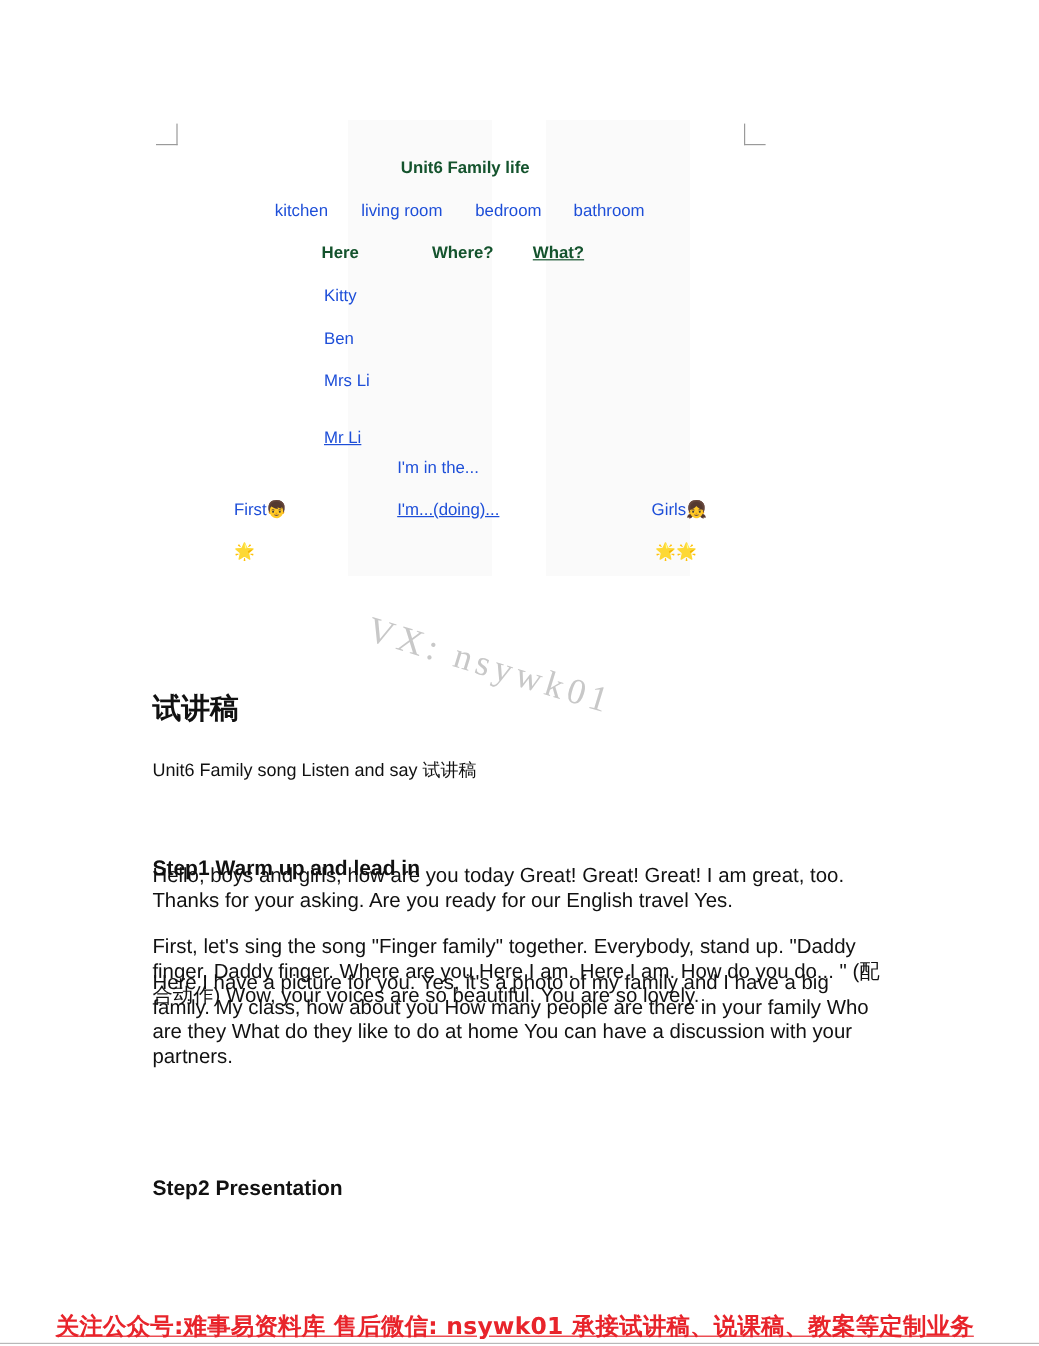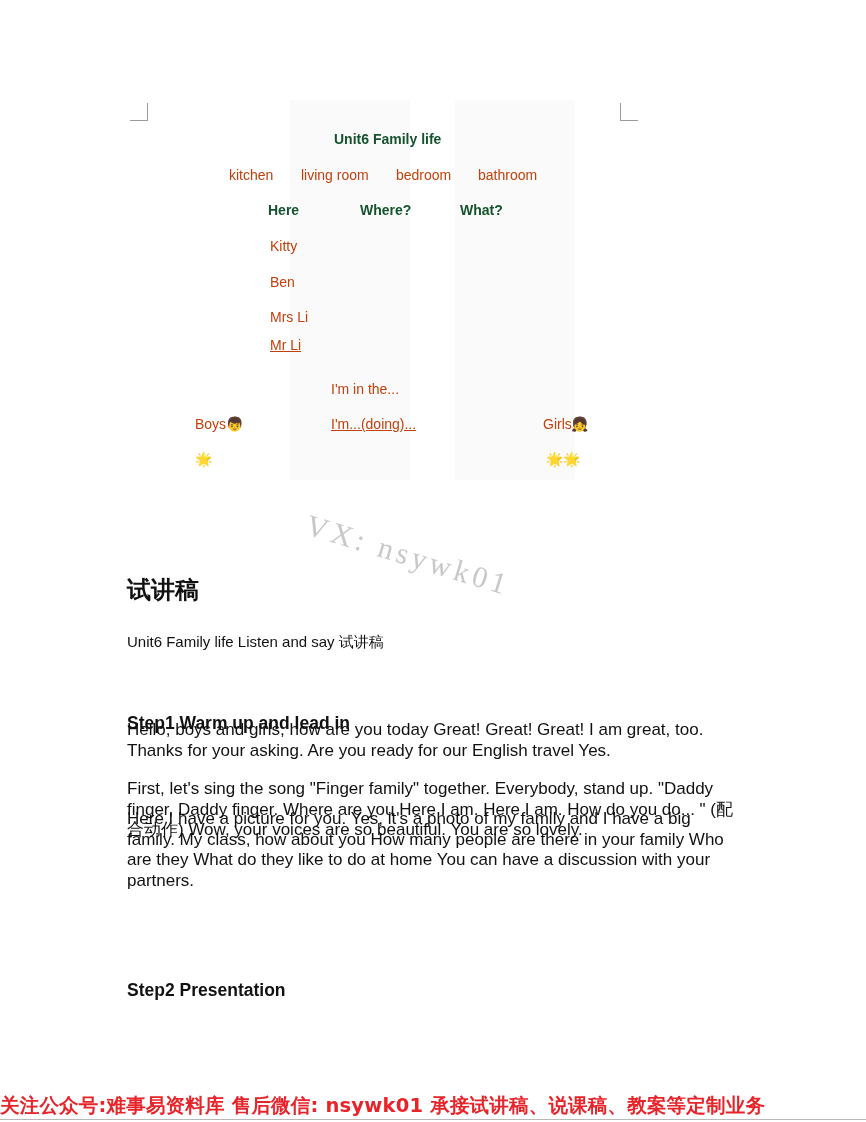--- a/index.html
+++ b/index.html
@@ -2,75 +2,75 @@
 <html><head>
 <meta charset="utf-8">
 <style>
   html, body { margin: 0; padding: 0; background: #ffffff; }
   body { width: 866px; height: 1122px; position: relative; overflow: hidden; color: #1a1a1a; }
   .abs { position: absolute; }
   .band { position: absolute; top: 100px; height: 380px; background: #fafafa; }
   .corner { position: absolute; width: 17px; height: 17px; }
   .corner-left { left: 130px; top: 103px; border-right: 1px solid #9a9a9a; border-bottom: 1px solid #9a9a9a; }
   .corner-right { left: 620px; top: 103px; border-left: 1px solid #9a9a9a; border-bottom: 1px solid #9a9a9a; }
-  .t { font-family: "Liberation Sans", "DejaVu Sans", sans-serif; font-size: 14px; color: #c2410c; white-space: nowrap; }
+  .t { font-family: "Liberation Sans", "DejaVu Sans", sans-serif; font-size: 14px; color: #1d4ed8; white-space: nowrap; }
   .tb { font-weight: bold; color: #14532d; }
   .emoji { font-size: 14px; }
   .watermark { position: absolute; left: 312px; top: 508px; font-family: "Liberation Serif", "DejaVu Serif", serif; font-size: 30px; color: #c8c8c8; letter-spacing: 4px; transform: rotate(17deg); transform-origin: left top; white-space: nowrap; }
   .doc { font-family: "Liberation Sans", "DejaVu Sans", sans-serif; color: #111; }
   .h1 { position: absolute; left: 127px; top: 574px; font-size: 24px; font-weight: bold; font-family: Liberation Sans, sans-serif; }
   .sub { position: absolute; left: 127px; top: 633px; font-size: 15px; }
   .h2 { position: absolute; left: 127px; font-size: 17.5px; font-weight: bold; margin-top: 37px; }
   .para { position: absolute; left: 127px; width: 615px; font-size: 17px; line-height: 20.5px; }
-  .footer { position: absolute; left: 0; top: 1092px; width: 858px; height: 30px; font-family: "DejaVu Sans", sans-serif; font-weight: bold; font-size: 19.5px; color: #e8242b; white-space: nowrap; letter-spacing: 0.2px; }
+  .footer { position: absolute; left: 0; top: 1092px; width: 858px; height: 30px; text-align: center; font-family: "DejaVu Sans", sans-serif; font-weight: bold; font-size: 19.5px; color: #e8242b; white-space: nowrap; letter-spacing: 0.2px; text-decoration: underline; }
   .footer-line { position: absolute; left: 0; top: 1119px; width: 866px; height: 1px; background: #b8b8b8; }
 </style>
 </head>
 <body>
 
 <div class="band" style="left:290px; width:120px;"></div>
 <div class="band" style="left:455px; width:120px;"></div>
 
 <div class="corner corner-left"></div>
 <div class="corner corner-right"></div>
 
 <div class="abs t tb" style="left:334px; top:131px;">Unit6 Family life</div>
 
 <div class="abs t" style="left:229px; top:167px;">kitchen</div>
 <div class="abs t" style="left:301px; top:167px;">living room</div>
 <div class="abs t" style="left:396px; top:167px;">bedroom</div>
 <div class="abs t" style="left:478px; top:167px;">bathroom</div>
 
 <div class="abs t tb" style="left:268px; top:202px;">Here</div>
 <div class="abs t tb" style="left:360px; top:202px;text-align:center;">Where?</div>
-<div class="abs t tb" style="left:460px; top:202px;">What?</div>
+<div class="abs t tb" style="left:444px; top:202px;text-decoration:underline;">What?</div>
 
 <div class="abs t" style="left:270px; top:238px;">Kitty</div>
 <div class="abs t" style="left:270px; top:274px;">Ben</div>
 <div class="abs t" style="left:270px; top:309px;text-align:center;">Mrs Li</div>
-<div class="abs t" style="left:270px; top:337px;text-decoration:underline;">Mr Li</div>
+<div class="abs t" style="left:270px; top:356px;text-decoration:underline;">Mr Li</div>
 
 <div class="abs t" style="left:331px; top:381px;">I'm in the...</div>
 <div class="abs t" style="left:331px; top:416px;text-decoration:underline;">I'm...(doing)...</div>
 
 <div class="abs t" style="left:195px; top:416px;">
-  <span>Boys</span><span class="emoji">👦</span>
+  <span>First</span><span class="emoji">👦</span>
 </div>
 <div class="abs t emoji" style="left:195px; top:451px;">🌟</div>
 
 <div class="abs t" style="left:543px; top:416px;">
   <span>Girls</span><span class="emoji">👧</span>
 </div>
 <div class="abs t emoji" style="left:546px; top:451px;">🌟🌟</div>
 
 <div class="watermark">VX: nsywk01</div>
 
 <div class="doc">
   <div class="h1">试讲稿</div>
-  <div class="sub">Unit6 Family life Listen and say 试讲稿</div>
+  <div class="sub">Unit6 Family song Listen and say 试讲稿</div>
 
   <div class="h2" style="top:676px;">Step1 Warm up and lead in</div>
   <div class="para" style="top:720px;">Hello, boys and girls, how are you today Great! Great! Great! I am great, too. Thanks for your asking. Are you ready for our English travel Yes.</div>
   <div class="para" style="top:779px;">First, let's sing the song "Finger family" together. Everybody, stand up. "Daddy finger, Daddy finger. Where are you Here I am. Here I am. How do you do... " (配合动作) Wow, your voices are so beautiful. You are so lovely.</div>
   <div class="para" style="top:809px;">Here I have a picture for you. Yes, it's a photo of my family and I have a big family. My class, how about you How many people are there in your family Who are they What do they like to do at home You can have a discussion with your partners.</div>
 
   <div class="h2" style="top:943px;">Step2 Presentation</div>
 </div>
 
 <div class="footer">关注公众号:难事易资料库  售后微信: nsywk01  承接试讲稿、说课稿、教案等定制业务</div>

